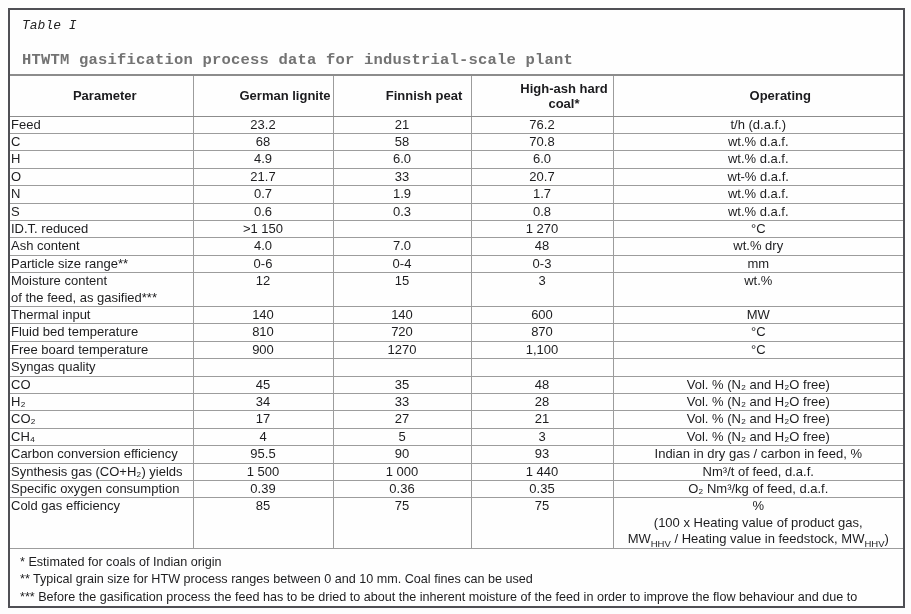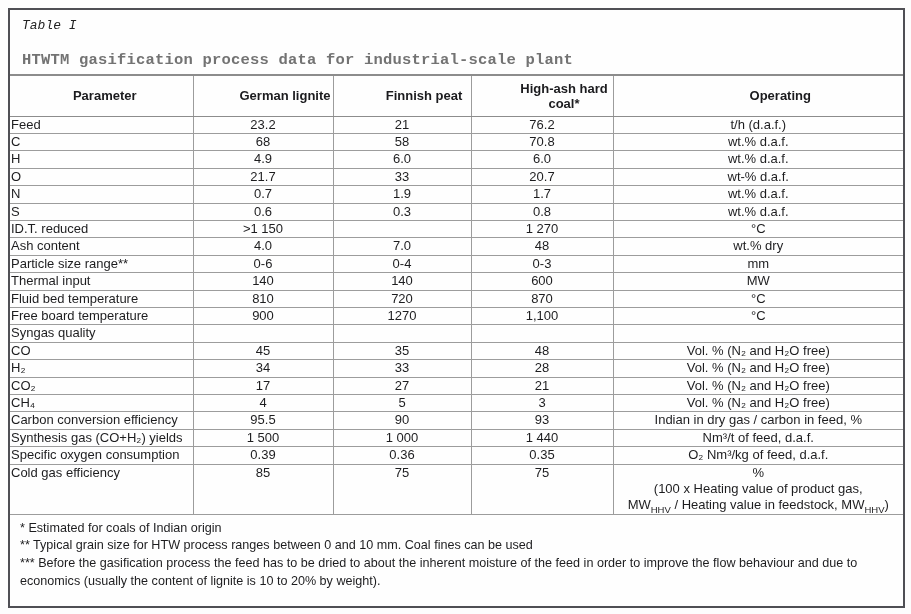--- a/index.html
+++ b/index.html
@@ -145,20 +145,27 @@
           <td class="c-val">wt.% dry</td>
         </tr>
         <tr>
           <td class="c-param">Particle size range**</td>
           <td class="c-val">0-6</td>
           <td class="c-val">0-4</td>
           <td class="c-val">0-3</td>
           <td class="c-val">mm</td>
         </tr>
         <tr>
+          <td class="c-param">Moisture content<br>of the feed, as gasified***</td>
+          <td class="c-val">12</td>
+          <td class="c-val">15</td>
+          <td class="c-val">3</td>
+          <td class="c-val">wt.%</td>
+        </tr>
+        <tr>
           <td class="c-param">Thermal input</td>
           <td class="c-val">140</td>
           <td class="c-val">140</td>
           <td class="c-val">600</td>
           <td class="c-val">MW</td>
         </tr>
         <tr>
           <td class="c-param">Fluid bed temperature</td>
           <td class="c-val">810</td>
           <td class="c-val">720</td>

